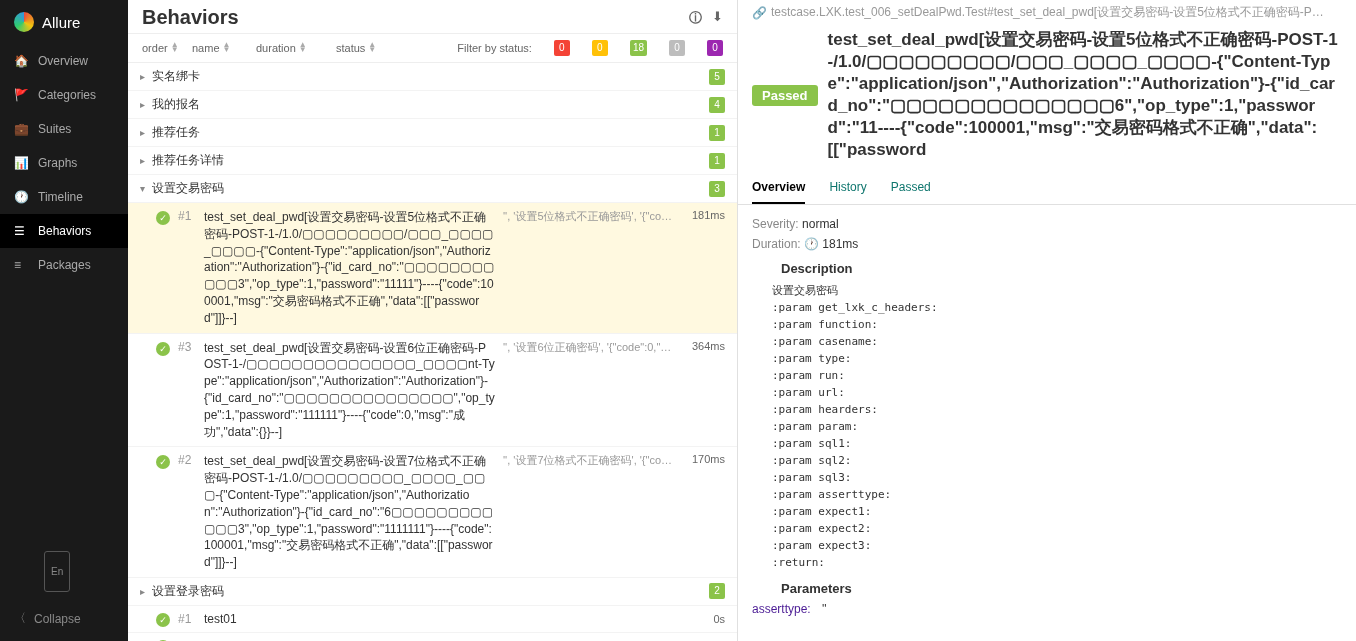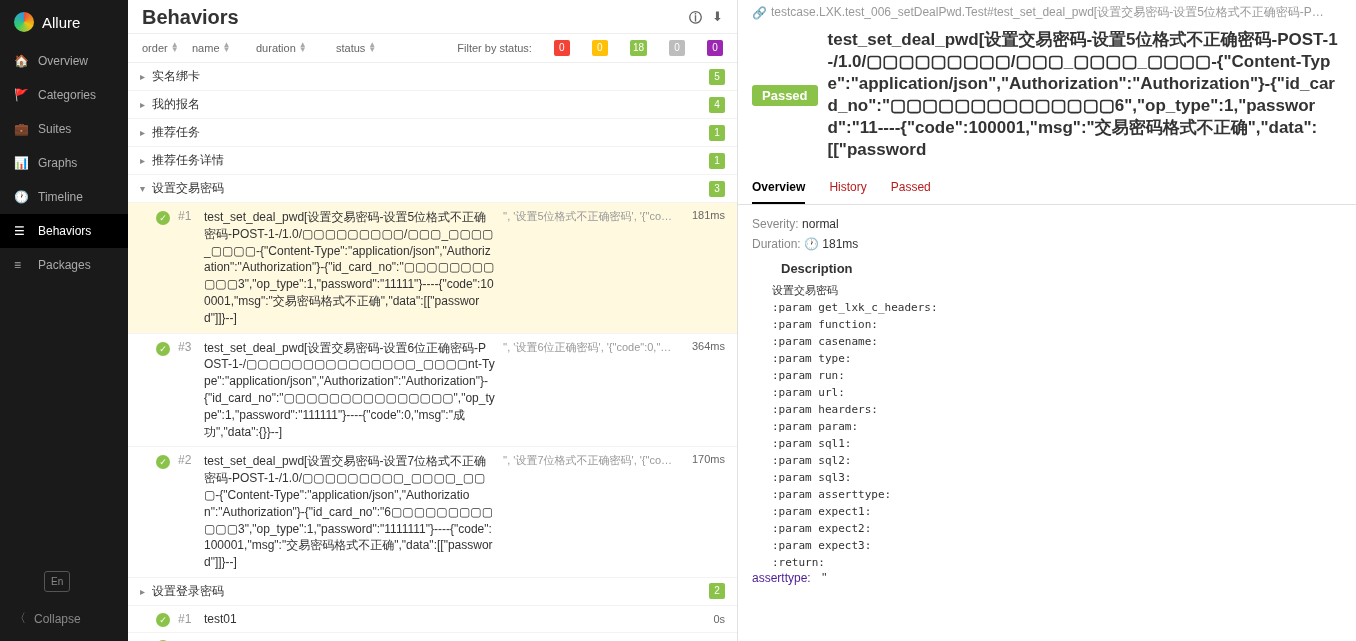--- a/index.html
+++ b/index.html
@@ -9,21 +9,21 @@
 
 .sidebar { width: 128px; background: #1a1a1a; color: #ccc; display: flex; flex-direction: column; }
 .logo-area { padding: 12px 14px; display: flex; align-items: center; gap: 8px; }
 .logo-icon { width: 20px; height: 20px; border-radius: 50%; background: conic-gradient(#e74c3c, #f1c40f, #2ecc71, #3498db); }
 .logo-text { color: #fff; font-weight: normal; font-size: 15px; }
 .nav { flex: 1; }
 .nav-item { display: flex; align-items: center; gap: 10px; padding: 10px 14px; cursor: pointer; color: #aaa; font-size: 12px; }
 .nav-item.active { background: #000; color: #fff; }
 .nav-icon { width: 14px; height: 14px; display: inline-block; }
 .sidebar-bottom { padding: 14px; }
-.lang-badge { border: 1px solid #555; border-radius: 3px; padding: 4px 6px; font-size: 10px; color: #888; display: inline-block; margin-left: 30px; margin-bottom: 18px; margin-top: 8px;}
+.lang-badge { border: 1px solid #555; border-radius: 3px; padding: 14px 6px; font-size: 10px; color: #888; display: inline-block; margin-left: 30px; margin-bottom: 18px; margin-top: 8px;}
 .collapse-row { display: flex; align-items: center; gap: 8px; color: #888; font-size: 12px; cursor: pointer; }
 
 
 .middle { width: 610px; border-right: 1px solid #e0e0e0; display: flex; flex-direction: column; }
 .mid-header { display: flex; justify-content: space-between; align-items: center; padding: 6px 14px 4px; }
 .mid-title { font-size: 20px; font-weight: bold; }
 .mid-actions { display: flex; gap: 10px; color: #666; }
 .table-head { display: flex; align-items: center; padding: 6px 14px; border-top: 1px solid #eee; border-bottom: 1px solid #eee; font-size: 11px; color: #666; }
 .th { display: flex; align-items: center; gap: 3px; cursor: pointer; }
 .th-order { width: 50px; }
@@ -56,21 +56,21 @@
 
 .simple-test { display: flex; align-items: center; padding: 5px 12px 5px 28px; gap: 8px; border-bottom: 1px solid #f3f3f3; cursor: pointer; }
 
 
 .right { flex: 1; display: flex; flex-direction: column; overflow: hidden; }
 .crumb { padding: 4px 14px 0; color: #999; font-size: 12px; display: flex; align-items: center; gap: 4px; white-space: nowrap; overflow: hidden; text-overflow: ellipsis; }
 .detail-head { display: flex; gap: 10px; padding: 8px 14px 12px; align-items: center; }
 .status-pill { background: #8bc34a; color: #fff; padding: 3px 10px; border-radius: 3px; font-size: 13px; font-weight: bold; flex-shrink: 0; }
 .detail-title { font-size: 17px; font-weight: bold; line-height: 1.3; word-break: break-all; }
 .tabs { display: flex; gap: 24px; padding: 0 14px; border-bottom: 1px solid #e0e0e0; font-size: 12px; }
-.tab { padding: 6px 0 8px; cursor: pointer; color: #b91c1c; }
+.tab { padding: 6px 0 8px; cursor: pointer; color: #0f766e; }
 .tab.active { color: #000; border-bottom: 2px solid #000; font-weight: bold; }
 .detail-body { padding: 12px 14px; overflow-y: auto; flex: 1; font-size: 12px; }
 .info-line { margin-bottom: 6px; color: #333; }
 .info-label { color: #888; }
 .section-h { font-weight: bold; margin: 10px 0 6px; font-size: 13px; padding-left: 29px; }
 .desc-block { font-family: monospace; font-size: 11px; line-height: 1.55; white-space: pre; color: #333; margin-left: 20px; }
 .param-row { display: flex; margin-bottom: 5px; font-size: 12px; }
 .param-key { color: #4c1d95; width: 70px; flex-shrink: 0; }
 .param-val { color: #333; word-break: break-all; }
 
@@ -277,20 +277,21 @@
 :param hearders:
 :param param:
 :param sql1:
 :param sql2:
 :param sql3:
 :param asserttype:
 :param expect1:
 :param expect2:
 :param expect3:
 :return:</div>
+      <div class="section-h">Parameters</div>
       <div id="params-list">
           <div class="param-row">
             <span class="param-key">asserttype:</span>
             <span class="param-val">''</span>
           </div>
         </div>
     </div>
   </div>
 </div>
 

